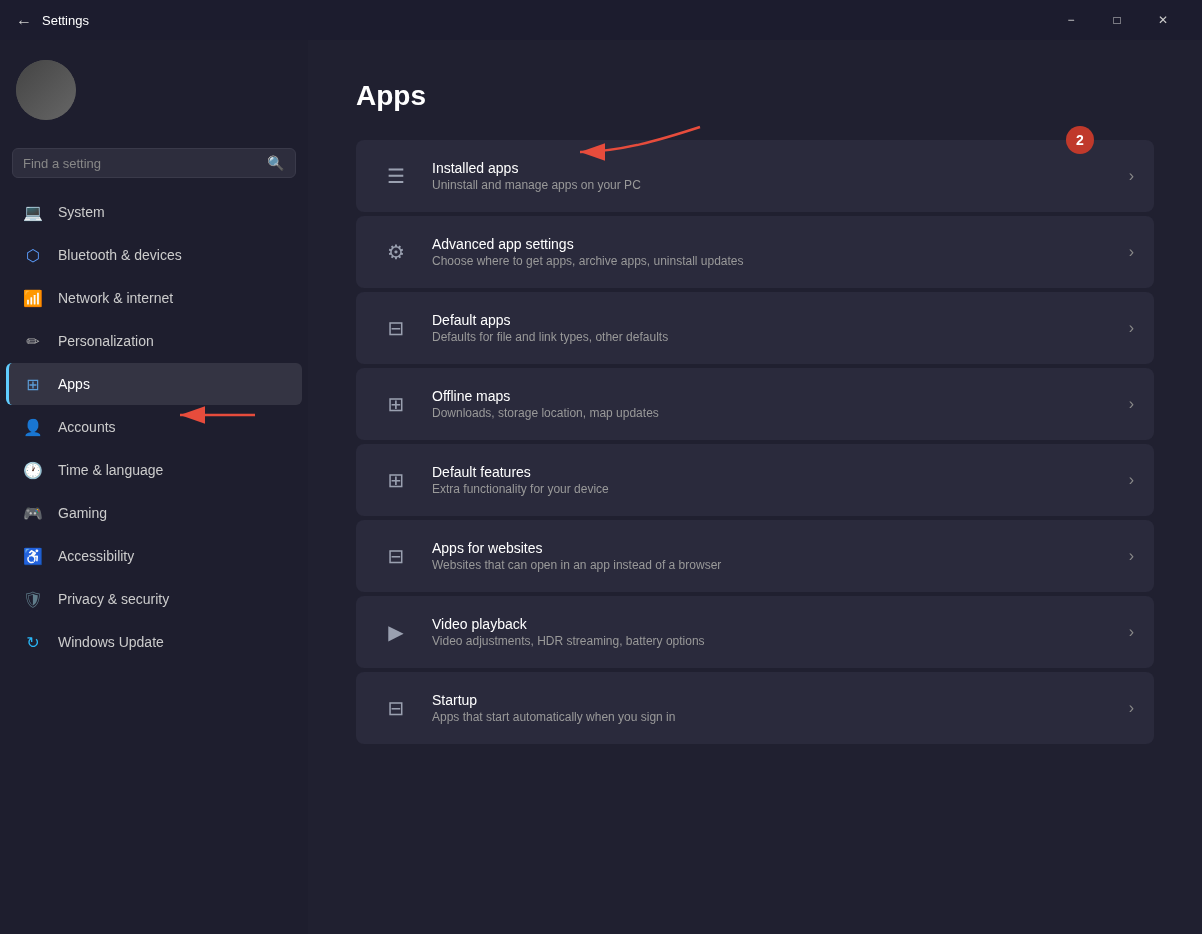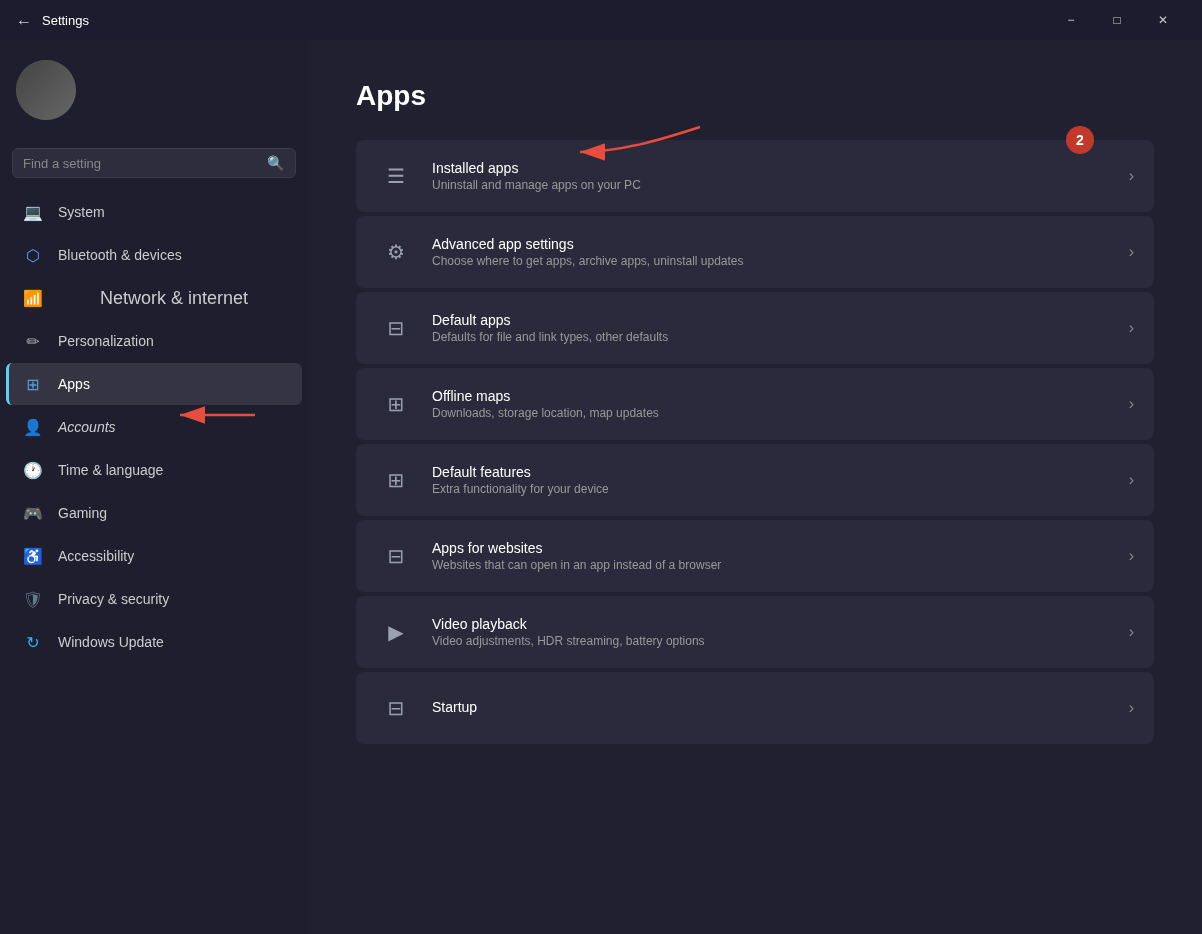--- a/index.html
+++ b/index.html
@@ -253,33 +253,33 @@
     <div class="nav-item">
           <span class="nav-icon system">💻</span>
           <span style="font-size: 14px;">System</span>
         </div>
         <div class="nav-item">
           <span class="nav-icon bluetooth">⬡</span>
           <span style="font-size: 14px;">Bluetooth &amp; devices</span>
         </div>
         <div class="nav-item">
           <span class="nav-icon network">📶</span>
-          <span style="font-size: 18px; margin-left: 42px;">Network &amp; internet</span>
+          <span style="font-size: 14px;">Network &amp; internet</span>
         </div>
         <div class="nav-item">
           <span class="nav-icon personalization">✏</span>
           <span style="font-size: 14px;">Personalization</span>
         </div>
         <div class="nav-item active" style="position: relative;">
           <span class="nav-icon apps">⊞</span>
           <span style="font-size: 14px;">Apps</span>
         </div>
         <div class="nav-item">
           <span class="nav-icon accounts">👤</span>
-          <span style="font-size: 14px; font-style: italic;">Accounts</span>
+          <span style="font-size: 14px;">Accounts</span>
         </div>
         <div class="nav-item">
           <span class="nav-icon time">🕐</span>
           <span style="font-size: 14px;">Time &amp; language</span>
         </div>
         <div class="nav-item">
           <span class="nav-icon gaming">🎮</span>
           <span style="font-size: 14px; text-align: right;">Gaming</span>
         </div>
         <div class="nav-item">
@@ -356,20 +356,21 @@
           <div class="settings-item-text">
             <div class="settings-item-title">Video playback</div>
             <div class="settings-item-desc">Video adjustments, HDR streaming, battery options</div>
           </div>
           <div class="settings-item-chevron">›</div>
         </div>
         <div class="settings-item" style="position: relative;">
           <div class="settings-item-icon" style="color: rgb(154, 160, 176);">⊟</div>
           <div class="settings-item-text">
             <div class="settings-item-title">Startup</div>
+            <div class="settings-item-desc">Apps that start automatically when you sign in</div>
           </div>
           <div class="settings-item-chevron">›</div>
         </div>
       </div>
   </div>
 </div>
 
 <svg style="position: fixed; top: 0px; left: 0px; width: 1202px; height: 934px; pointer-events: none; z-index: 50;">
     <defs>
       <marker id="arrowhead" markerWidth="10" markerHeight="7" refX="10" refY="3.5" orient="auto">

